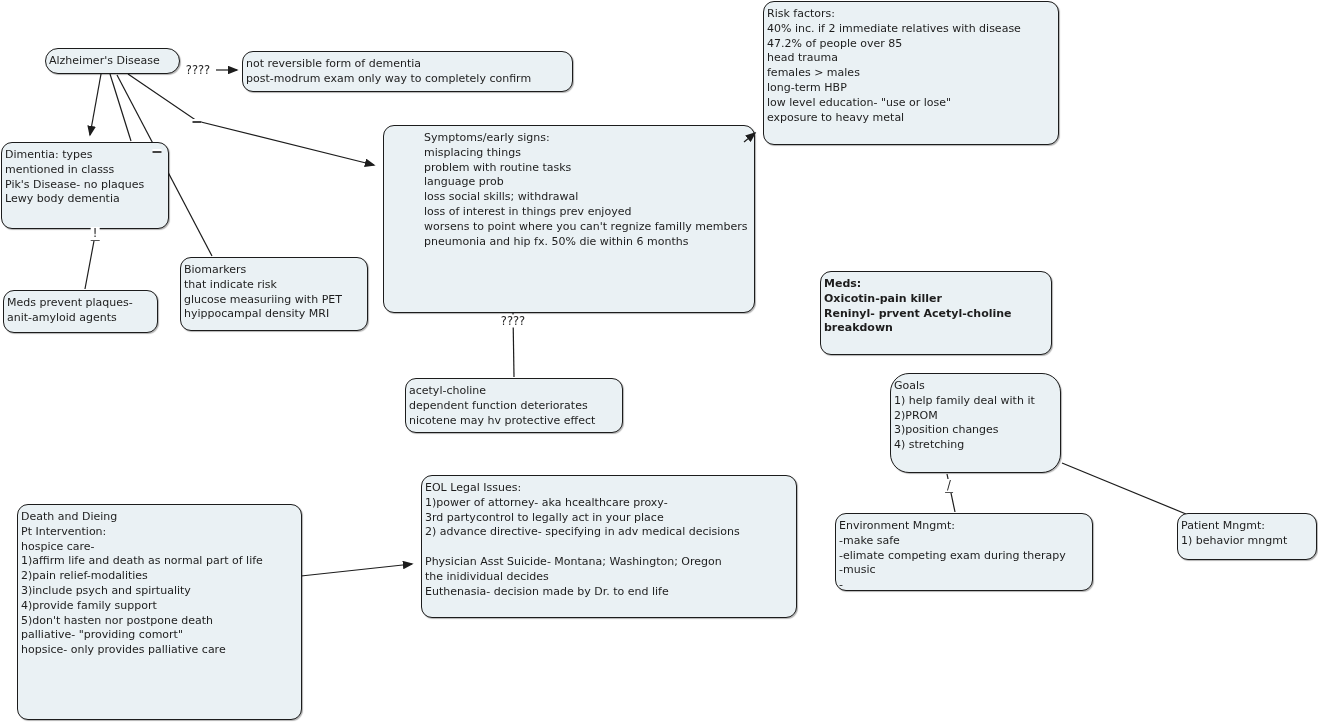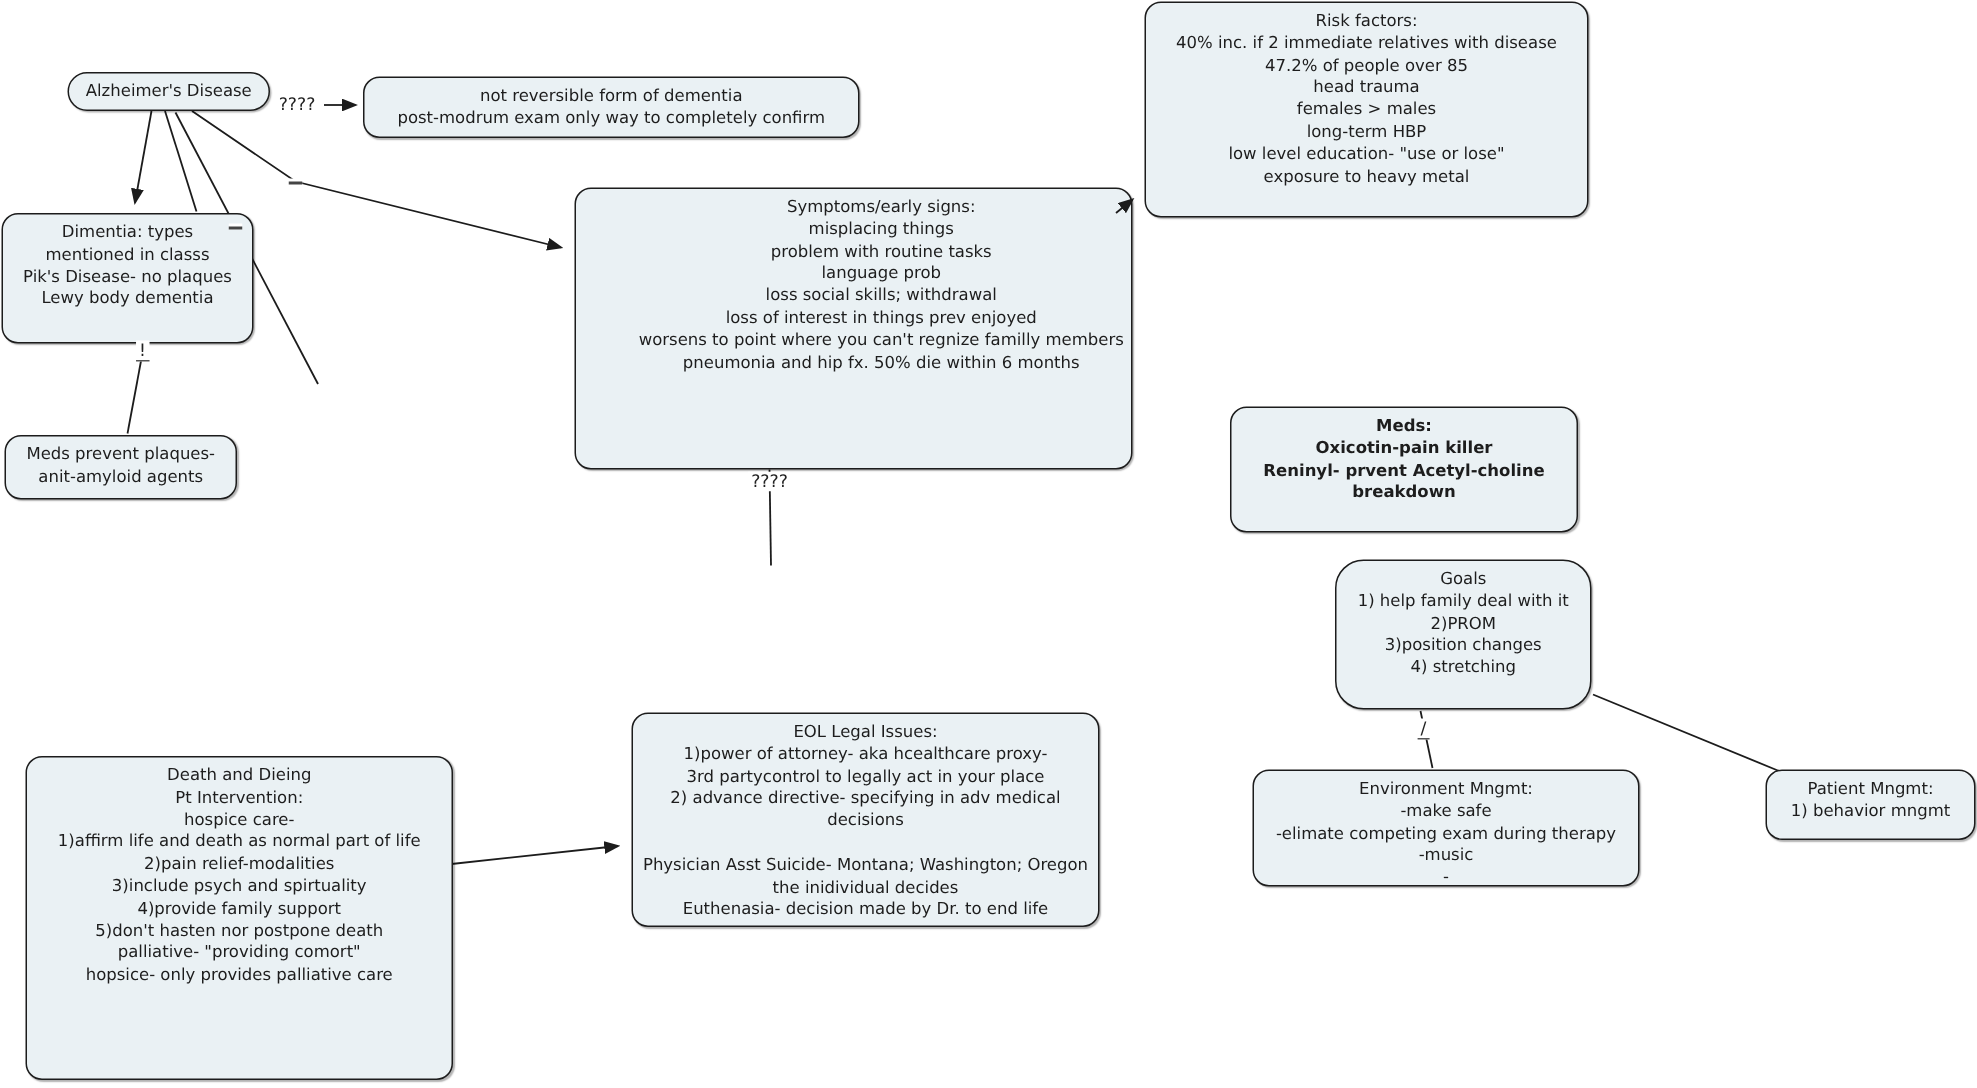--- a/index.html
+++ b/index.html
@@ -13,21 +13,20 @@
   svg.edge-layer{position:absolute;left:0;top:0;width:1318px;height:725px;}
   #edges-under{z-index:1;}
   #edges-over{z-index:3;}
   .node{
     position:absolute;z-index:2;
     background:#eaf1f4;
     border:1px solid #1c1c1c;
     border-radius:11px;
     box-sizing:border-box;
     box-shadow:1px 1px 1px rgba(0,0,0,0.30);
-    text-align:center;
     color:#1d1d1d;
     font-size:11px;line-height:14.8px;
     padding:5px 3px 0 3px;
   }
   .node-text{white-space:pre-line;}
   .edge-label{
     position:absolute;z-index:4;
     transform:translate(-50%,-50%);
     background:#ffffff;
     color:#222;
@@ -82,20 +81,26 @@
 mentioned in classs
 Pik's Disease- no plaques
 Lewy body dementia</div>
   </div>
 
   <div class="node" style="left:3px;top:290px;width:155px;height:43px;">
     <div class="node-text">Meds prevent plaques-
 anit-amyloid agents</div>
   </div>
 
+  <div class="node" style="left:180px;top:257px;width:188px;height:74px;">
+    <div class="node-text">Biomarkers
+that indicate risk
+glucose measuriing with PET
+hyippocampal density MRI</div>
+  </div>
 
   <div class="node" style="left:383px;top:125px;width:372px;height:188px;padding-left:40px;">
     <div class="node-text">Symptoms/early signs:
 misplacing things
 problem with routine tasks
 language prob
 loss social skills; withdrawal
 loss of interest in things prev enjoyed
 worsens to point where you can't regnize familly members
 pneumonia and hip fx. 50% die within 6 months</div>
@@ -119,22 +124,27 @@
   </div>
 
   <div class="node" style="left:890px;top:373px;width:171px;height:100px;border-radius:19px;">
     <div class="node-text">Goals
 1) help family deal with it
 2)PROM
 3)position changes
 4) stretching</div>
   </div>
 
+  <div class="node" style="left:405px;top:378px;width:218px;height:55px;">
+    <div class="node-text">acetyl-choline
+dependent function deteriorates
+nicotene may hv protective effect</div>
+  </div>
 
-  <div class="node" style="left:421px;top:475px;width:312px;height:143px;">
+  <div class="node" style="left:421px;top:475px;width:376px;height:143px;">
     <div class="node-text">EOL Legal Issues:
 1)power of attorney- aka hcealthcare proxy-
 3rd partycontrol to legally act in your place
 2) advance directive- specifying in adv medical decisions
 
 Physician Asst Suicide- Montana; Washington; Oregon
 the inidividual decides
 Euthenasia- decision made by Dr. to end life</div>
   </div>
 

